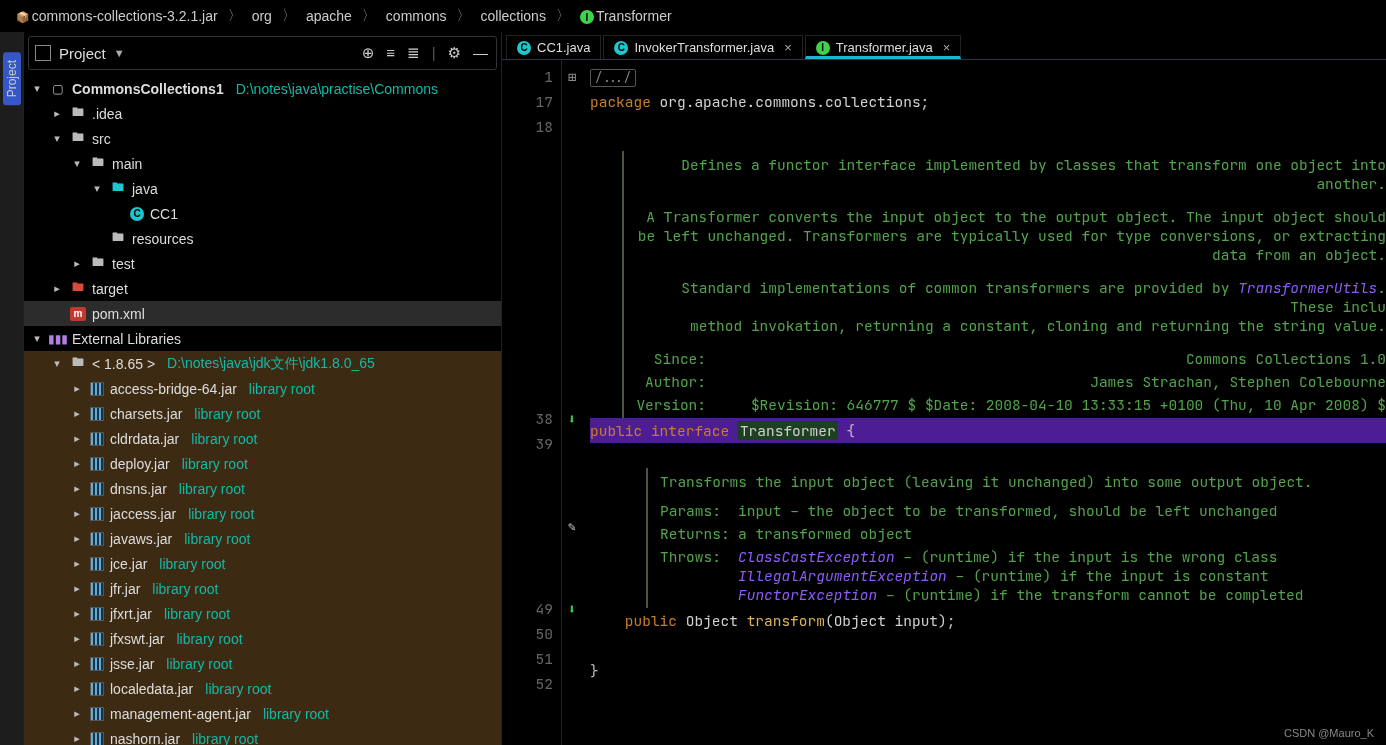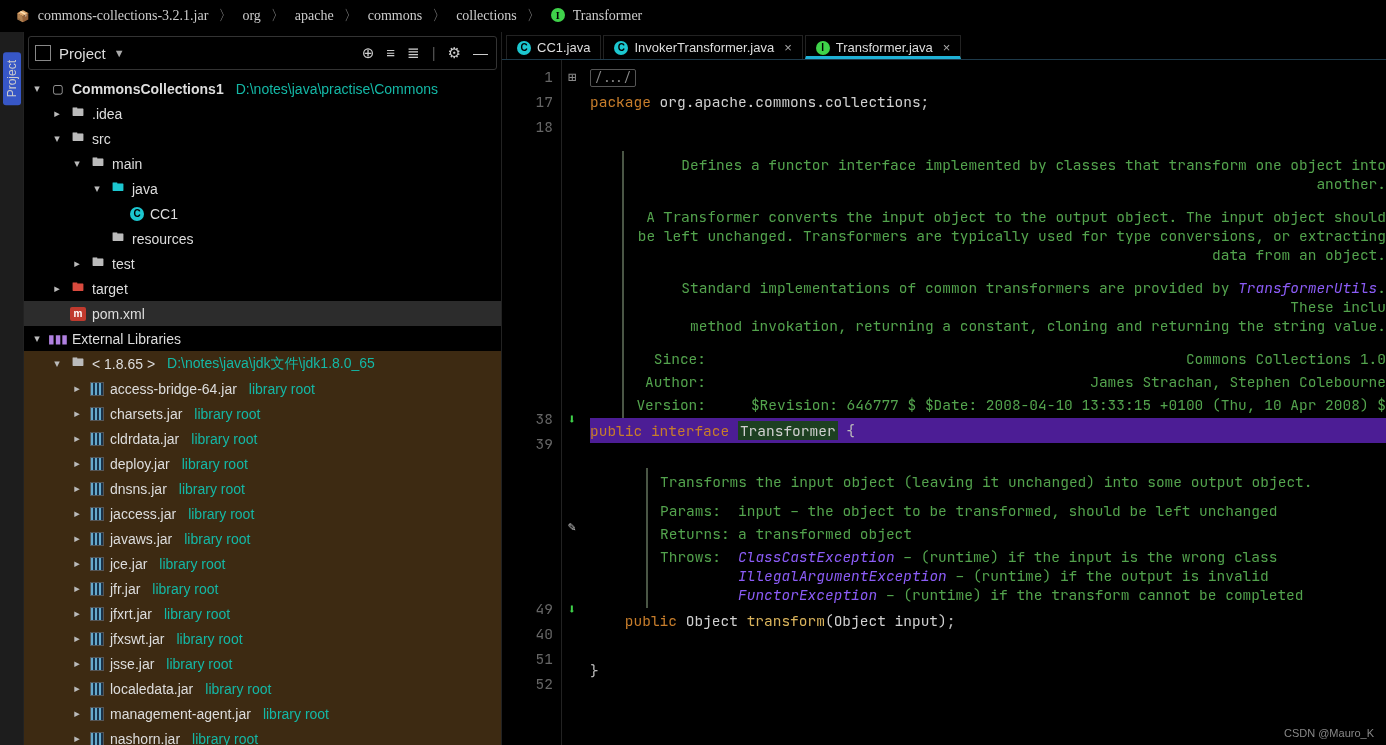--- a/index.html
+++ b/index.html
@@ -17,24 +17,23 @@
     display: flex;
     align-items: center;
     height: 32px;
     padding: 0 10px;
     gap: 4px;
     color: #ccc;
     font-size: 14px;
   }
   .breadcrumb .crumb {
     display: flex;
-    align-items: flex-start;
-    gap: 8px;
+    align-items: flex-end;
+    gap: 2px;
     padding: 2px 6px;
-    font-family: Liberation Serif, serif;
   }
   .breadcrumb .sep { color: #888; }
   .crumb .iface-icon {
     width: 14px; height: 14px; border-radius: 50%;
     background:#3fd24a; color:#000; font-size:10px; font-weight:bold;
     display:flex;align-items:center;justify-content:center;
   }
   .jar-icon::before { content:"\1F4E6"; font-size:11px; color:#ccc;}
   
   .main-row { flex:1; display:flex; min-height:0; }
@@ -408,21 +407,21 @@
     <div class="editor">
       <div class="gutter" id="gutter">
           <div>1</div>
           <div>17</div>
           <div>18</div>
           <div style="height: 267px;"></div>
           <div>38</div>
           <div>39</div>
           <div style="height: 140px;"></div>
           <div>49</div>
-          <div>40</div>
+          <div>50</div>
           <div>51</div>
           <div>52</div>
         </div>
       <div class="gmarks" id="gmarks">
           <div>
             <span style="color:#888;">⊞</span>
           </div>
           <div></div>
           <div></div>
           <div style="height: 267px;"></div>
@@ -472,21 +471,21 @@
         <div class="doc-block" style="margin-left:56px;">
           <div class="doc" style="margin-bottom:10px;">Transforms the input object (leaving it unchanged) into some output object.</div>
           <div class="doc doc-grid" style="grid-template-columns:70px 1fr;">
             <span>Params:</span>
               <span>input – the object to be transformed, should be left unchanged</span>
             <span>Returns:</span>
               <span>a transformed object</span>
             <span>Throws:</span>
             <span>
               <span class="doc-link">ClassCastException</span><span class="doc"> – (runtime) if the input is the wrong class</span><br>
-              <span class="doc-link">IllegalArgumentException</span><span class="doc"> – (runtime) if the output is invalid</span><br>
+              <span class="doc-link">IllegalArgumentException</span><span class="doc"> – (runtime) if the input is constant</span><br>
               <span class="doc-link">FunctorException</span><span class="doc"> – (runtime) if the transform cannot be completed</span>
             </span>
           </div>
         </div>
 
         <div class="row">    <span class="k-key">public </span><span class="k-type">Object </span><span style="color:#d9b35c;">transform</span><span class="k-type">(Object input)</span><span class="k-punc">;</span></div>
         <div class="row"></div>
         <div class="row"><span class="k-punc">}</span></div>
         <div class="row"></div>
       </div>

